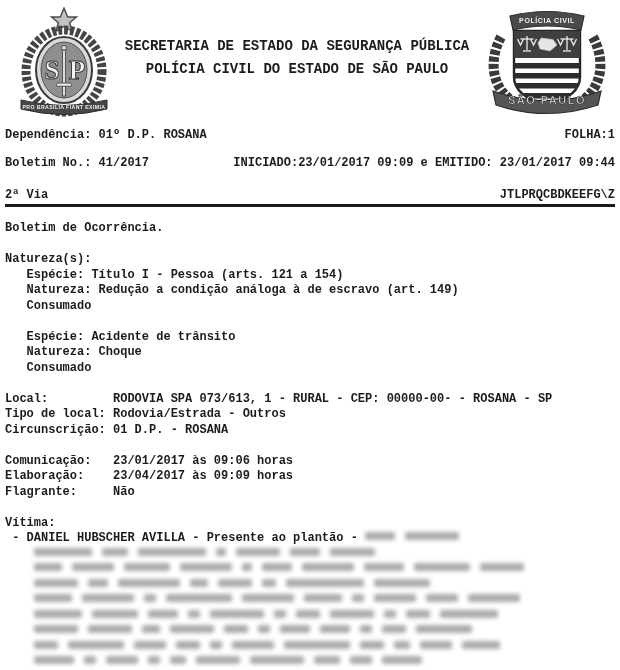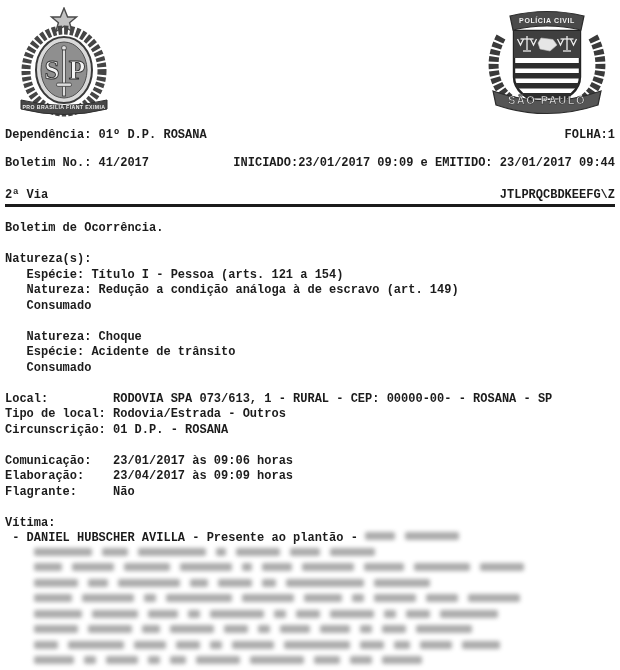--- a/index.html
+++ b/index.html
@@ -64,20 +64,24 @@
       <rect x="48.4" y="43" width="3.2" height="46" fill="#dddddd" stroke="#3c3c3c" stroke-width="0.8"></rect>
       <rect x="42.5" y="76" width="15" height="3.4" rx="1.4" fill="#dddddd" stroke="#3c3c3c" stroke-width="0.8"></rect>
 
       <text x="38" y="72" text-anchor="middle" font-family="Liberation Serif, serif" font-size="27" font-weight="bold" fill="#f4f4f4" stroke="#2e2e2e" stroke-width="0.9">S</text>
       <text x="63" y="72" text-anchor="middle" font-family="Liberation Serif, serif" font-size="27" font-weight="bold" fill="#f4f4f4" stroke="#2e2e2e" stroke-width="0.9">P</text>
 
       <path d="M7,93 Q50,104 93,93 L93,102 Q50,113 7,102 Z" fill="#474747" stroke="#2e2e2e" stroke-width="1"></path>
       <text x="50" y="102" text-anchor="middle" font-family="Liberation Sans, sans-serif" font-size="5.2" font-weight="bold" fill="#ececec" letter-spacing="0.4">PRO BRASILIA FIANT EXIMIA</text>
     </svg>
 
+    <div class="titles">
+      <div class="title1">SECRETARIA DE ESTADO DA SEGURANÇA PÚBLICA</div>
+      <div class="title2">POLÍCIA CIVIL DO ESTADO DE SÃO PAULO</div>
+    </div>
 
     <svg class="seal seal-right" viewBox="0 0 126 112" aria-hidden="true">
       <defs>
         <clipPath id="shieldClip">
           <path d="M30,26 L96,26 L96,72 Q96,91 63,101 Q30,91 30,72 Z"></path>
         </clipPath>
       </defs>
 
       <path d="M17,32 C4,56 8,84 30,97" fill="none" stroke="#3a3a3a" stroke-width="10" stroke-dasharray="5 2"></path>
       <path d="M109,32 C122,56 118,84 96,97" fill="none" stroke="#3a3a3a" stroke-width="10" stroke-dasharray="5 2"></path>
@@ -136,22 +140,22 @@
   </div>
 
   <main class="doc" id="doc-lines">
       <div class="line"><span class="txt">Boletim de Ocorrência.</span></div>
       <div class="line"></div>
       <div class="line"><span class="txt">Natureza(s):</span></div>
       <div class="line"><span class="txt">   Espécie: Título I - Pessoa (arts. 121 a 154)</span></div>
       <div class="line"><span class="txt">   Natureza: Redução a condição análoga à de escravo (art. 149)</span></div>
       <div class="line"><span class="txt">   Consumado</span></div>
       <div class="line"></div>
+      <div class="line"><span class="txt">   Espécie: Acidente de trânsito</span></div>
       <div class="line"><span class="txt">   Natureza: Choque</span></div>
-      <div class="line"><span class="txt">   Espécie: Acidente de trânsito</span></div>
       <div class="line"><span class="txt">   Consumado</span></div>
       <div class="line"></div>
       <div class="line"><span class="txt">Local:         RODOVIA SPA 073/613, 1 - RURAL - CEP: 00000-00- - ROSANA - SP</span></div>
       <div class="line"><span class="txt">Tipo de local: Rodovia/Estrada - Outros</span></div>
       <div class="line"><span class="txt">Circunscrição: 01 D.P. - ROSANA</span></div>
       <div class="line"></div>
       <div class="line"><span class="txt">Comunicação:   23/01/2017 às 09:06 horas</span></div>
       <div class="line"><span class="txt">Elaboração:    23/04/2017 às 09:09 horas</span></div>
       <div class="line"><span class="txt">Flagrante:     Não</span></div>
       <div class="line"></div>

